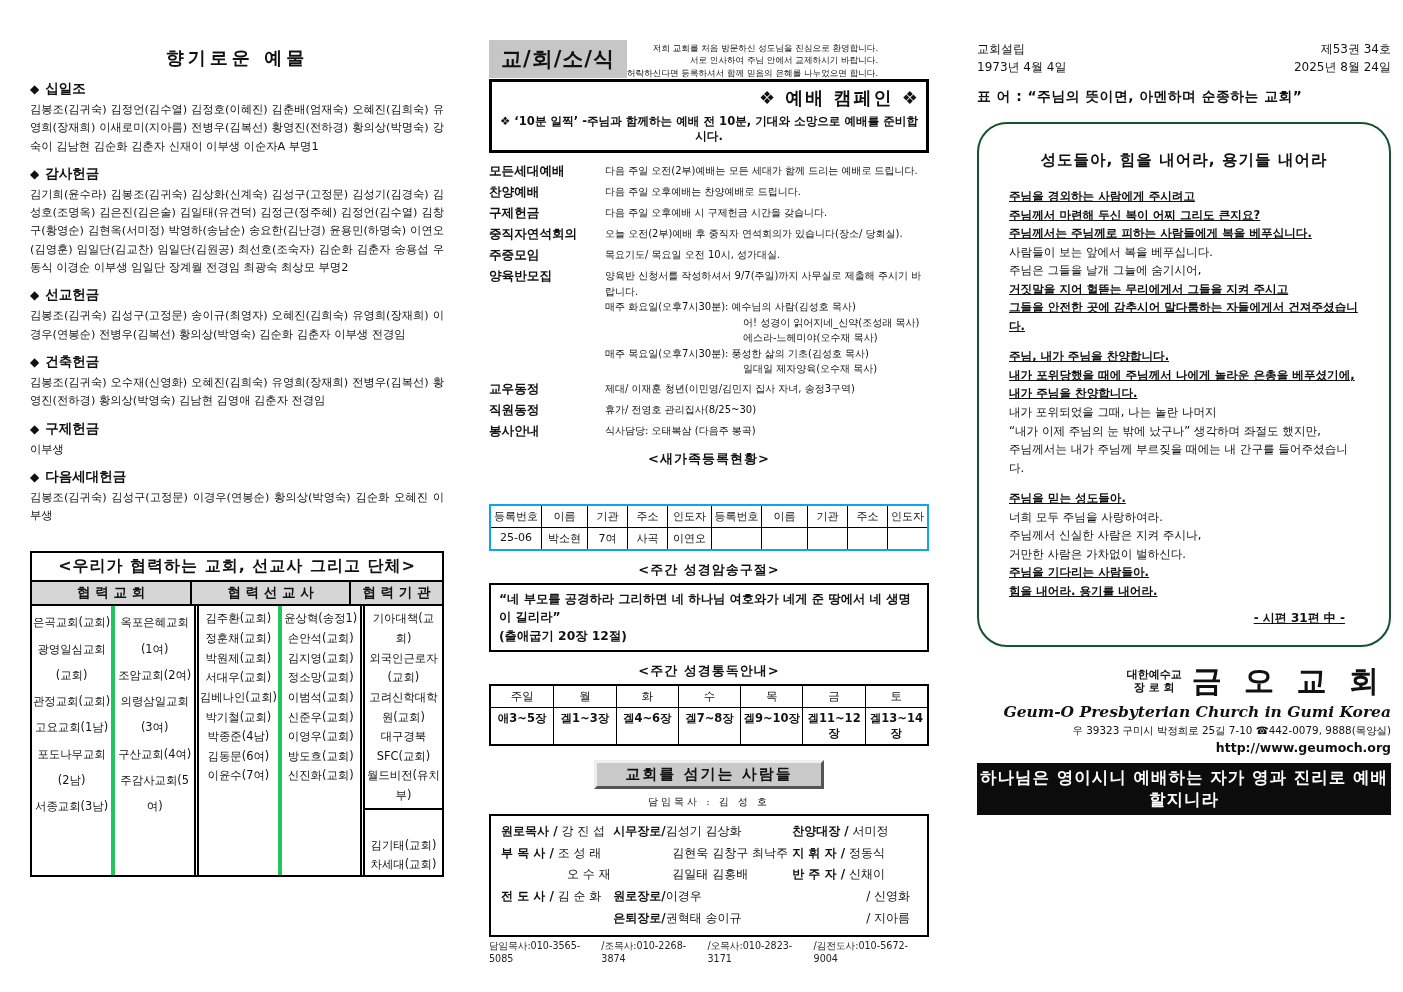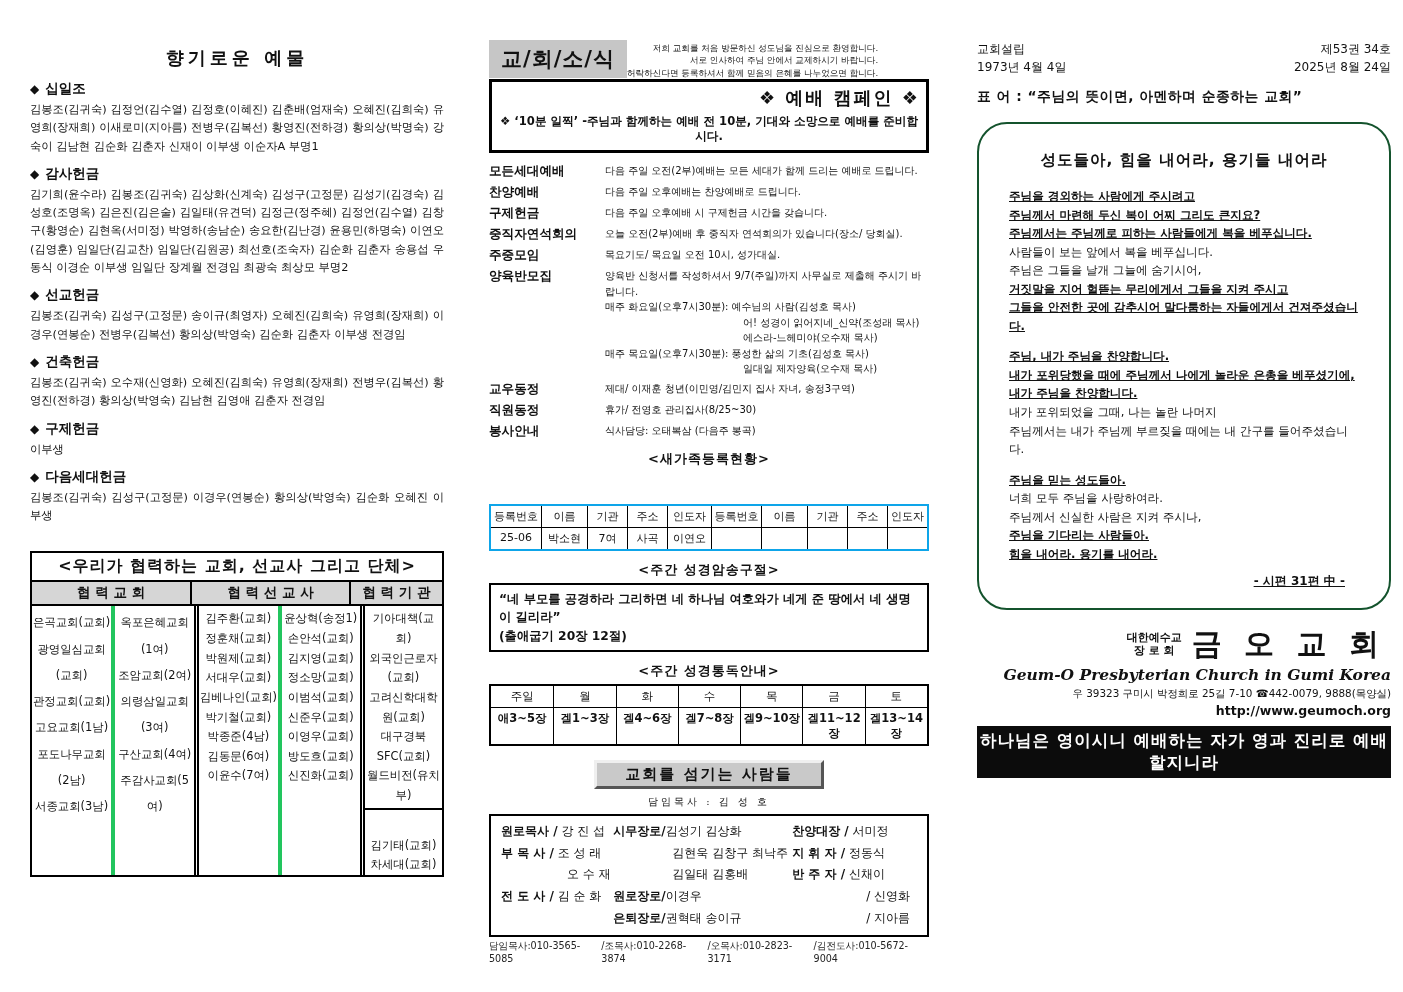--- a/index.html
+++ b/index.html
@@ -380,25 +380,27 @@
           <div class="poem-line u">주님께서는 주님께로 피하는 사람들에게 복을 베푸십니다.</div>
           <div class="poem-line">사람들이 보는 앞에서 복을 베푸십니다.</div>
           <div class="poem-line">주님은 그들을 날개 그늘에 숨기시어,</div>
           <div class="poem-line u">거짓말을 지어 헐뜯는 무리에게서 그들을 지켜 주시고</div>
           <div class="poem-line u">그들을 안전한 곳에 감추시어 말다툼하는 자들에게서 건져주셨습니다.</div>
           <div class="poem-line"></div>
           <div class="poem-line u">주님, 내가 주님을 찬양합니다.</div>
           <div class="poem-line u">내가 포위당했을 때에 주님께서 나에게 놀라운 은총을 베푸셨기에,</div>
           <div class="poem-line u">내가 주님을 찬양합니다.</div>
           <div class="poem-line">내가 포위되었을 그때, 나는 놀란 나머지</div>
+          <div class="poem-line">“내가 이제 주님의 눈 밖에 났구나” 생각하며 좌절도 했지만,</div>
           <div class="poem-line">주님께서는 내가 주님께 부르짖을 때에는 내 간구를 들어주셨습니다.</div>
           <div class="poem-line"></div>
           <div class="poem-line u">주님을 믿는 성도들아.</div>
           <div class="poem-line">너희 모두 주님을 사랑하여라.</div>
           <div class="poem-line">주님께서 신실한 사람은 지켜 주시나,</div>
+          <div class="poem-line">거만한 사람은 가차없이 벌하신다.</div>
           <div class="poem-line u">주님을 기다리는 사람들아.</div>
           <div class="poem-line u">힘을 내어라. 용기를 내어라.</div>
         </div>
       <div class="poem-attr">- 시편 31편 中 -</div>
     </div>
 
     <div class="church-block">
       <div class="church-name-row">
         <div class="denom">
           <div>대한예수교</div>

